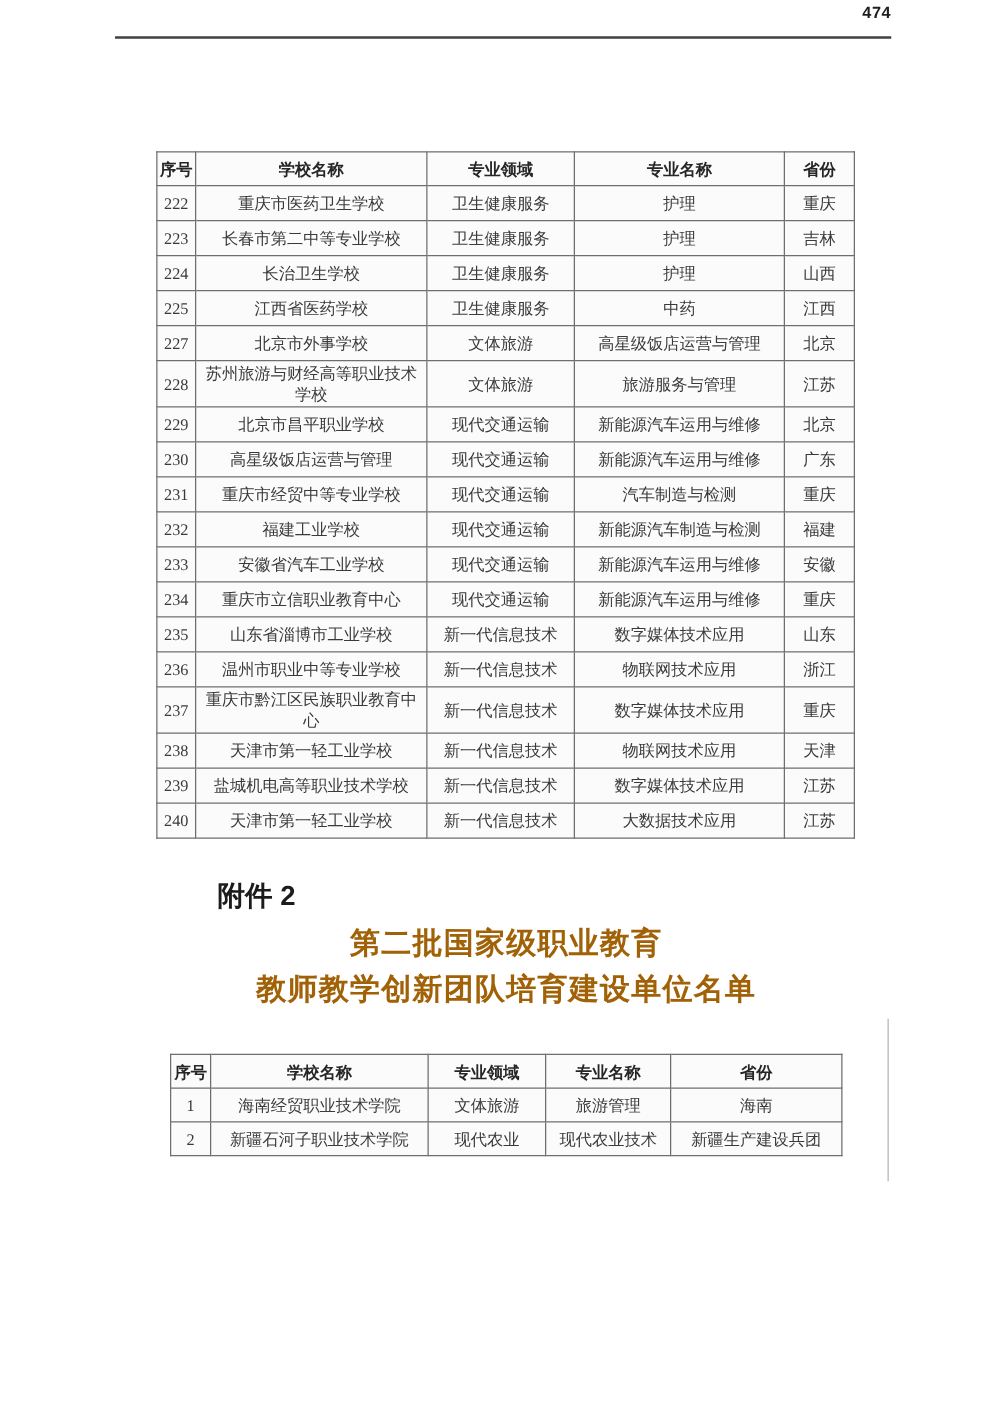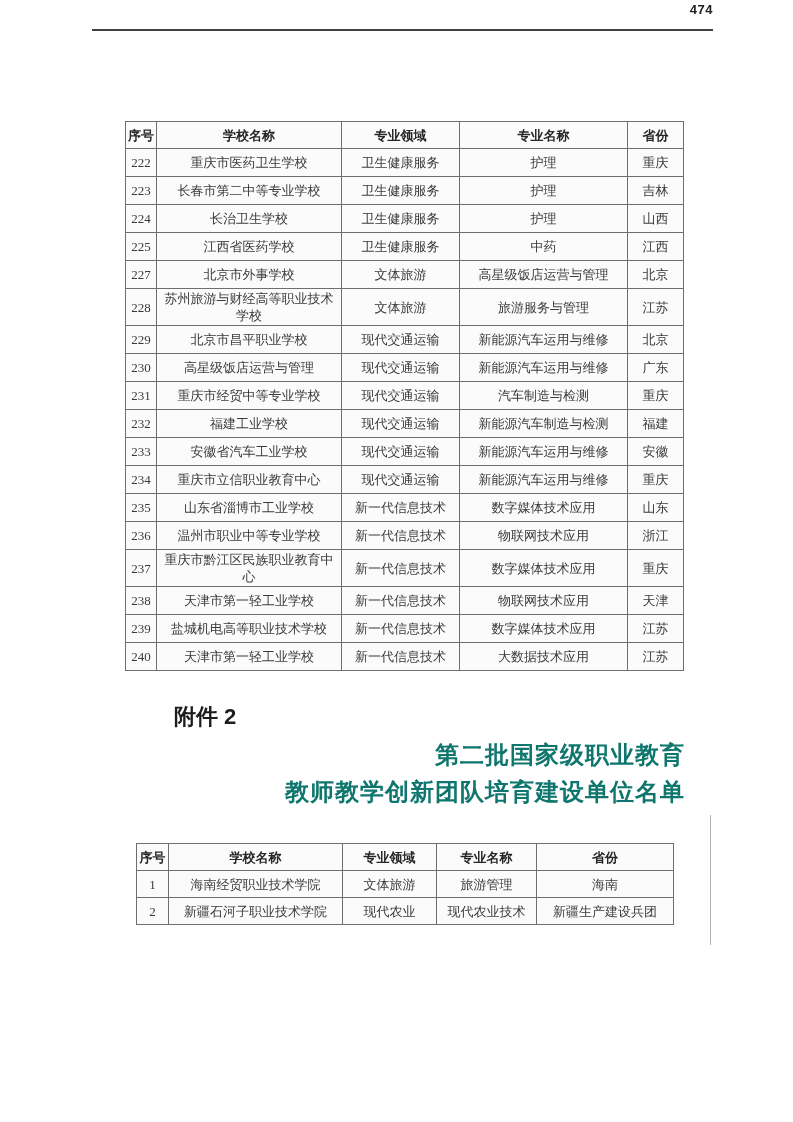--- a/index.html
+++ b/index.html
@@ -35,21 +35,21 @@
   table.doc-table th{font-weight:700;color:#262626;height:24px;text-align:center;}
   #table1 td{height:25px;}
   #table2 td{height:24px;}
   .attachment-label{
     position:absolute;left:130px;top:702px;
     font-family:"Liberation Sans","DejaVu Sans",sans-serif;
     font-size:22px;font-weight:600;color:#1c1c1c;margin-left:44px;
   }
   .doc-title{
     position:absolute;left:125px;top:737px;width:560px;
-    text-align:right;font-weight:700;color:#0f766e;
+    text-align:center;font-weight:700;color:#a16207;
     font-size:24px;line-height:37px;letter-spacing:1px;
   }
   .scan-artifact-line{
     position:absolute;left:710px;top:815px;width:1px;height:130px;
     background:#b3b3b3;
   }
 </style>
 </head>
 <body>
 

